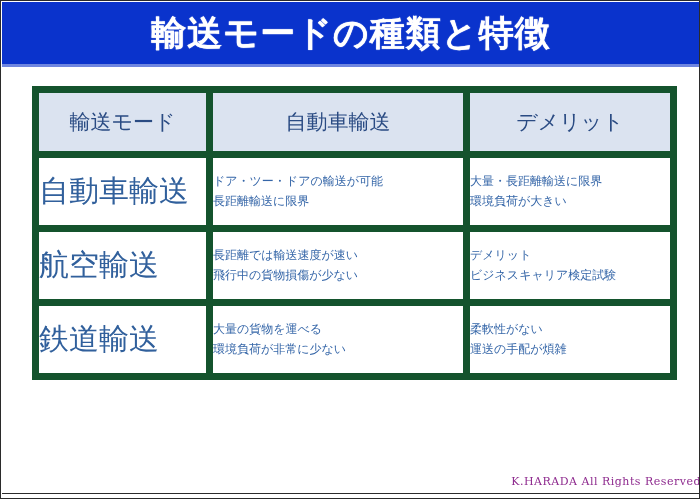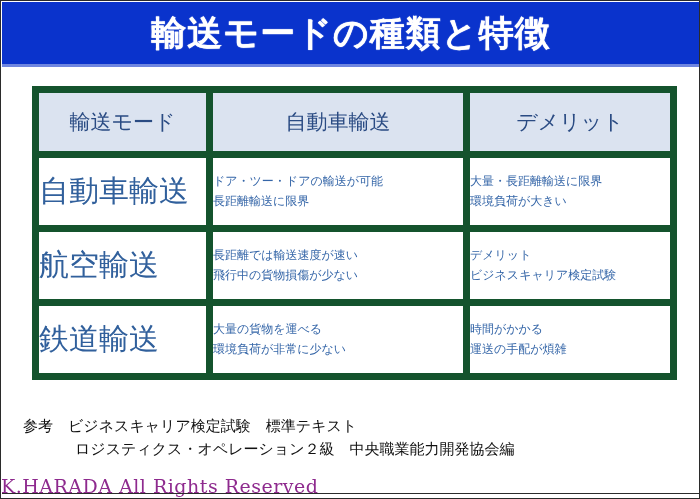--- a/index.html
+++ b/index.html
@@ -108,23 +108,23 @@
     white-space: nowrap;
   }
   .footnote .line2 { padding-left: 52px; display: block; }
 
   
   .footer {
     position: absolute;
     left: 0;
     top: 474px;
     width: 700px;
-    text-align: left;
+    text-align: right;
     color: #8e2a8e;
-    font-size: 19px;
+    font-size: 11px;
     letter-spacing: 0.5px;
     font-family: "DejaVu Serif", "Liberation Serif", serif;
     white-space: nowrap;
   }
   .footer-rule {
     position: absolute;
     left: 1px;
     top: 492px;
     width: 698px;
     height: 1px;
@@ -181,29 +181,25 @@
         </td>
       </tr>
 
       <tr>
         <td class="cell-mode">鉄道輸送</td>
         <td class="cell-text">
           <span class="line">大量の貨物を運べる</span>
           <span class="line">環境負荷が非常に少ない</span>
         </td>
         <td class="cell-text">
-          <span class="line">時間がかかる</span>
+          <span class="line">柔軟性がない</span>
           <span class="line">運送の手配が煩雑</span>
         </td>
       </tr>
 
     </tbody>
   </table>
 
-  <div class="footnote">
-    <span class="line1">参考　ビジネスキャリア検定試験　標準テキスト</span>
-    <span class="line2">ロジスティクス・オペレーション２級　中央職業能力開発協会編</span>
-  </div>
 
   <div class="footer">K.HARADA  All  Rights  Reserved</div>
   <div class="footer-rule"></div>
 
 </div>
 
 </body></html>

